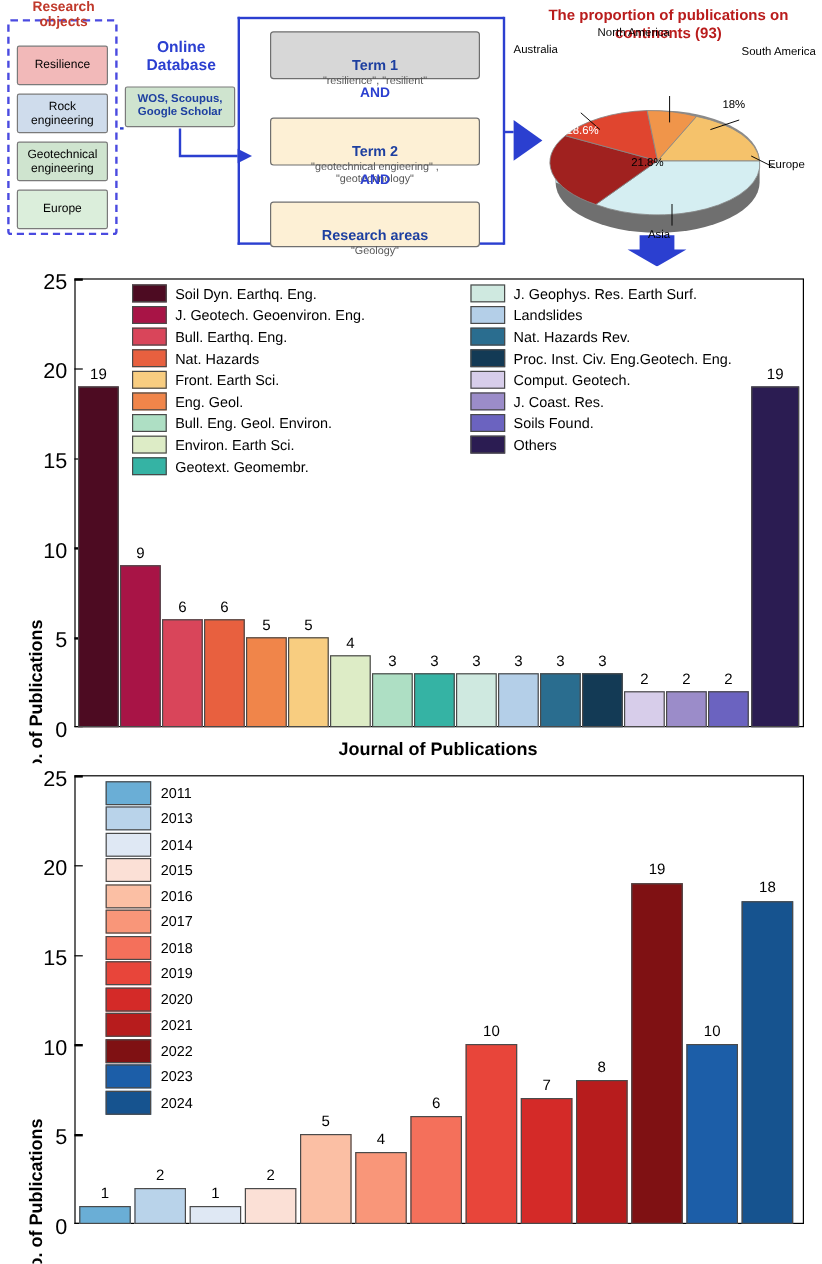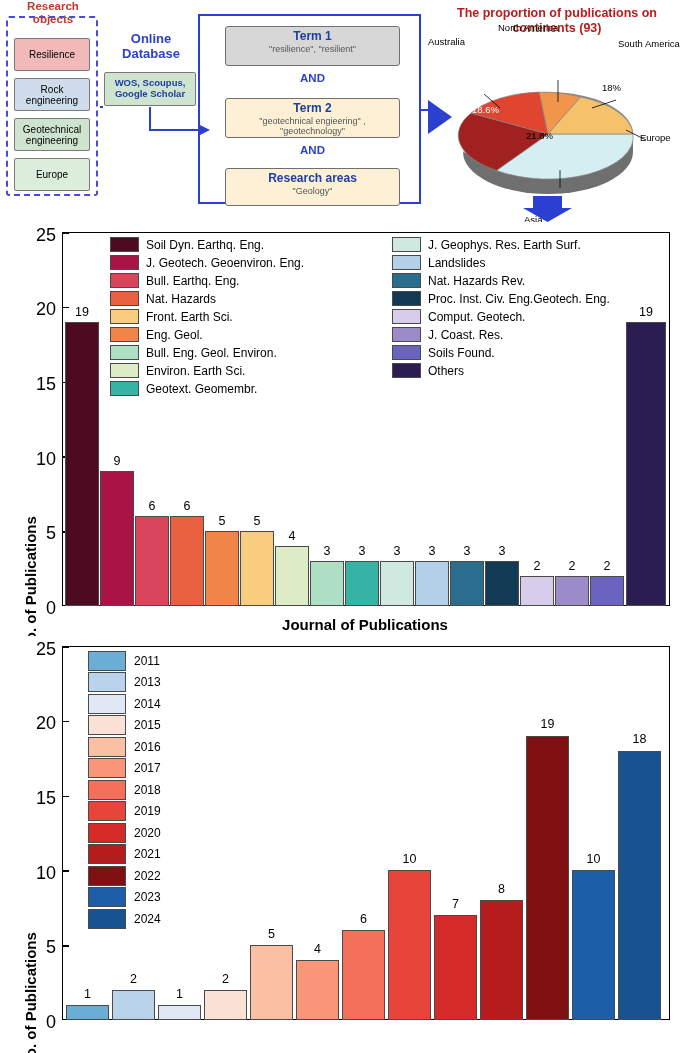--- a/index.html
+++ b/index.html
@@ -102,21 +102,21 @@
   }
   .term-box {
     position: absolute;
     left: 225px;
     width: 175px;
     height: 40px;
     border: 1px solid #6f6f6f;
     border-radius: 3px;
     box-sizing: border-box;
     text-align: center;
-    padding-top: 3px;
+    padding-top: 21px;
   }
   .term-title {
     font-size: 12px;
     font-weight: bold;
     color: #1d3fa0;
     line-height: 1.15;
   }
   .term-sub {
     font-size: 9px;
     color: #555;
@@ -323,21 +323,21 @@
       <path d="M118 58 L 118 36" stroke="#000" stroke-width="0.8" fill="none"></path>
       <path d="M152 64 L 176 56" stroke="#000" stroke-width="0.8" fill="none"></path>
       <path d="M186 86 L 206 96" stroke="#000" stroke-width="0.8" fill="none"></path>
       <path d="M120 126 L 120 144" stroke="#000" stroke-width="0.8" fill="none"></path>
     </svg>
     
     <div class="pie-label" style="left:-12px; top:-8px;">Australia</div>
     <div class="pie-label" style="left:58px; top:-22px;">North America</div>
     <div class="pie-label" style="left:178px; top:-6px;">South America</div>
     <div class="pie-label" style="left:200px; top:88px;">Europe</div>
-    <div class="pie-label" style="left:84px; top:146px;margin-top:24px;">Asia</div>
+    <div class="pie-label" style="left:100px; top:146px;">Asia</div>
     
     <div class="pie-pct" style="left:86px; top:86px;">21.8%</div>
     <div class="pie-pct" style="left:32px; top:60px; color:#fff;">18.6%</div>
     <div class="pie-pct" style="left:88px; top:4px; color:#fff;">14.9%</div>
     <div class="pie-pct" style="left:130px; top:12px; color:#fff;">6.2%</div>
     <div class="pie-pct" style="left:162px; top:38px;">18%</div>
   </div>
 </div>
 
 <div class="panel" id="chart-journals" style="left:0; top:222px; width:685px; height:418px;">

